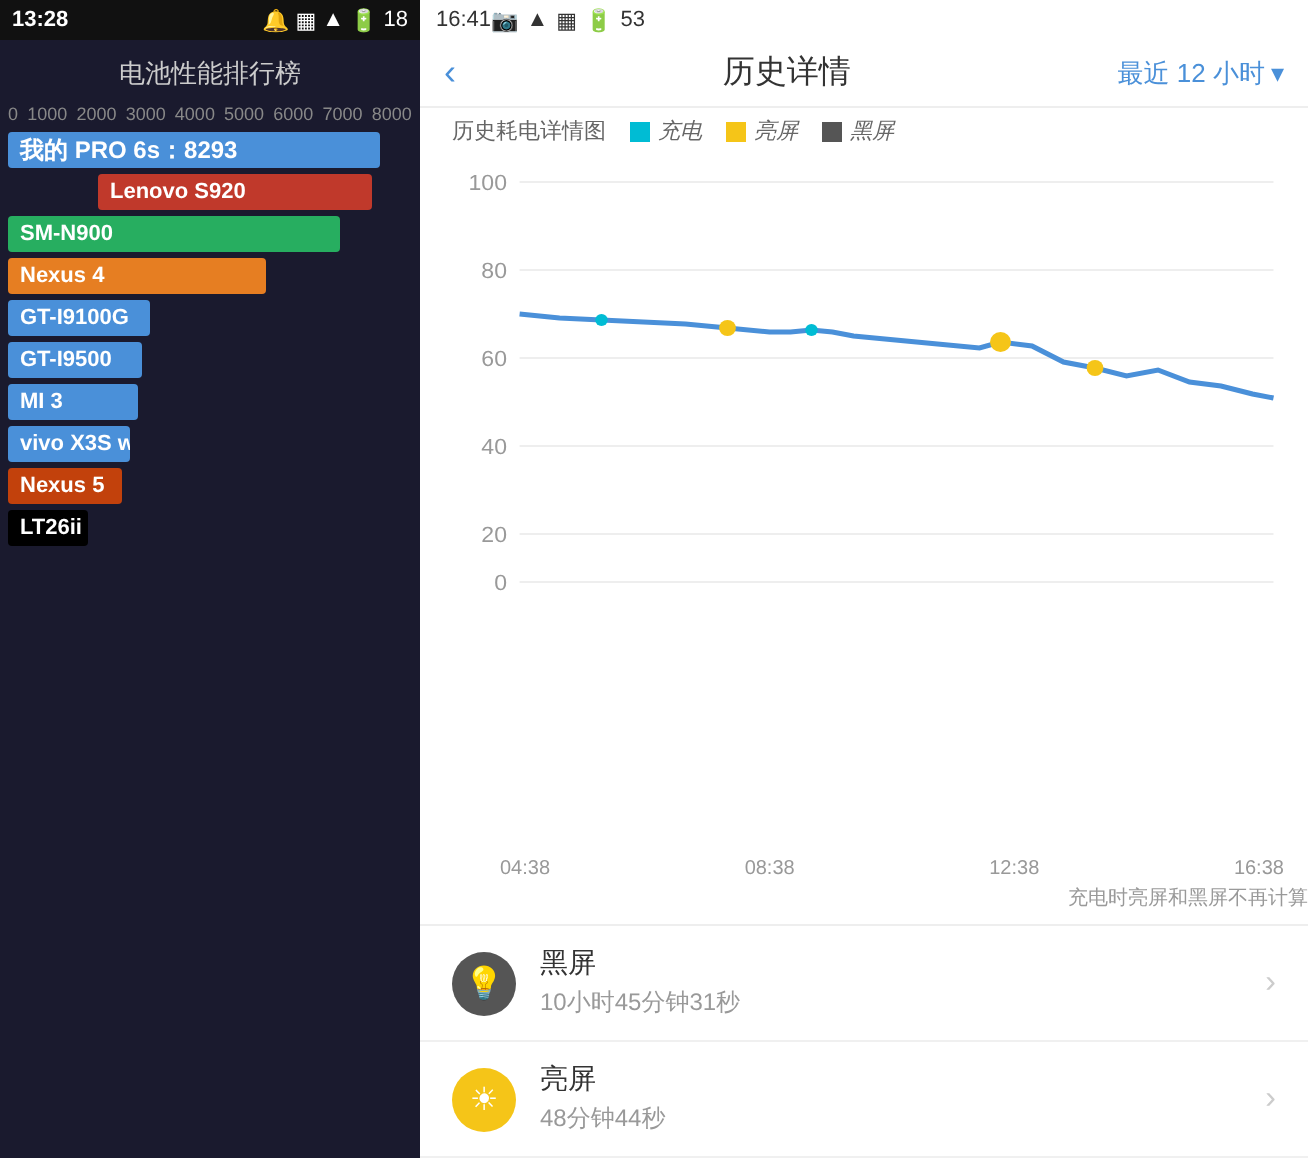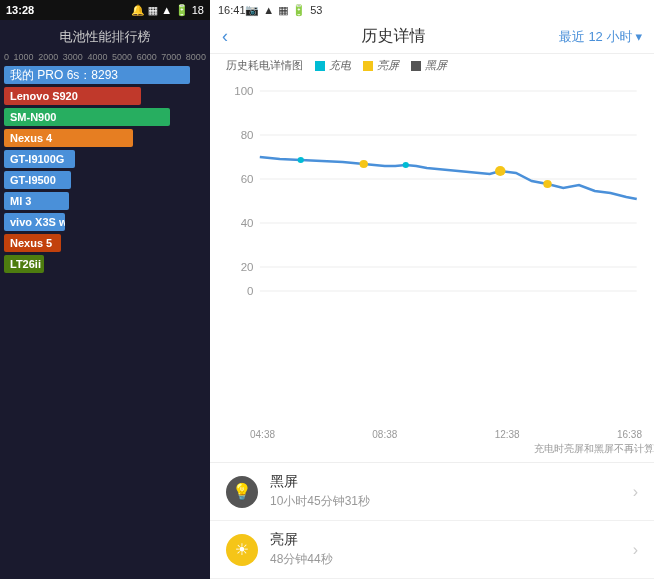--- a/index.html
+++ b/index.html
@@ -209,29 +209,29 @@
     <span>4000</span>
     <span>5000</span>
     <span>6000</span>
     <span>7000</span>
     <span>8000</span>
   </div>
   <div class="bar-chart">
 
     <div class="bar-row">
       <div class="bar-wrap">
-        <div class="bar" style="width:92%; background:#4a90d9; font-size:12px; font-weight:normal;">
+        <div class="bar" style="width:92%; background:#4a90d9; font-size:12px; font-weight:bold;">
           <span>我的 PRO 6s：8293</span>
         </div>
       </div>
     </div>
 
     <div class="bar-row">
       <div class="bar-wrap">
-        <div class="bar" style="width:68%; background:#c0392b;">
+        <div class="bar" style="width:68%; background:#c0392b;margin-left:45px;">
           <span>Lenovo S920</span>
         </div>
       </div>
     </div>
 
     <div class="bar-row">
       <div class="bar-wrap">
         <div class="bar" style="width:82%; background:#27ae60;">
           <span>SM-N900</span>
         </div>
@@ -281,21 +281,21 @@
     <div class="bar-row">
       <div class="bar-wrap">
         <div class="bar" style="width:28%; background:#c2410c;">
           <span>Nexus 5</span>
         </div>
       </div>
     </div>
 
     <div class="bar-row">
       <div class="bar-wrap">
-        <div class="bar" style="width:20%; background:#4d7c0f;">
+        <div class="bar" style="width:20%; background:#000000;">
           <span>LT26ii</span>
         </div>
       </div>
     </div>
 
   </div>
 </div>
 
 <div class="right-panel">
   <div class="right-status-bar">

